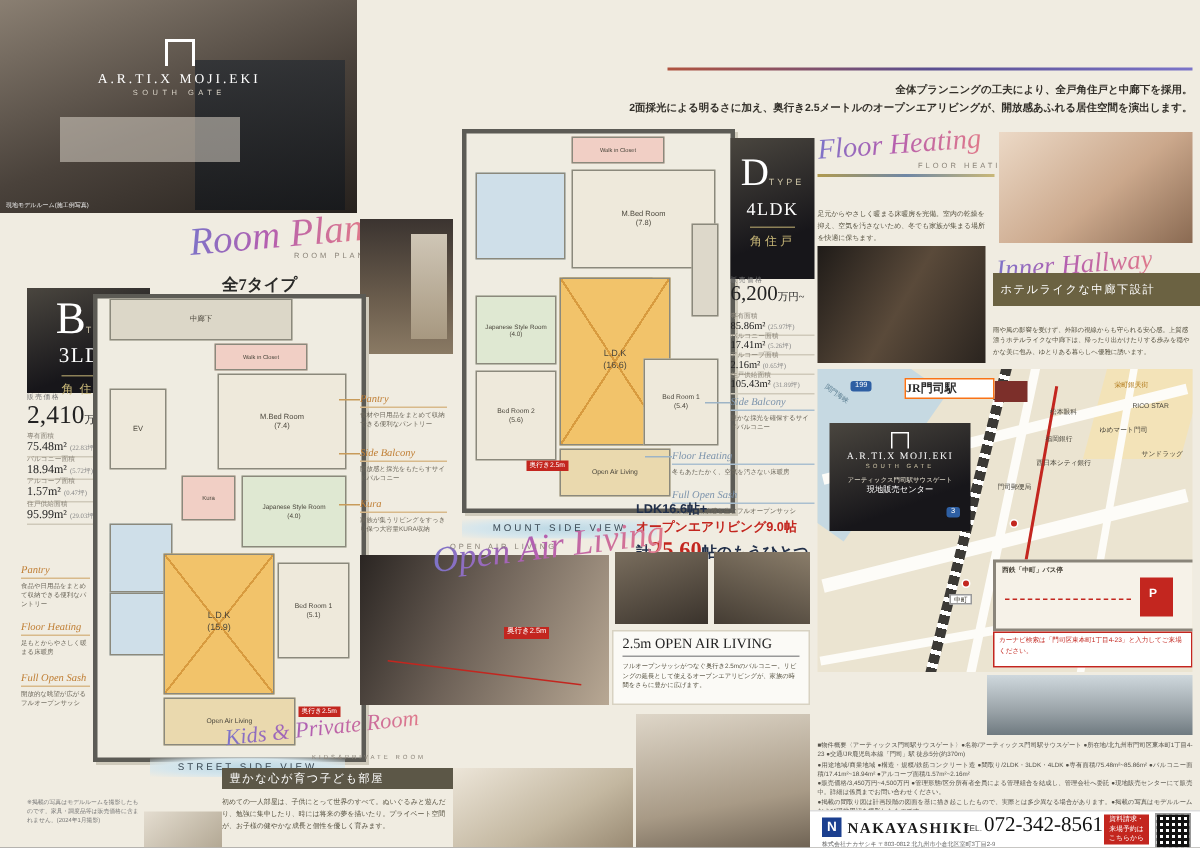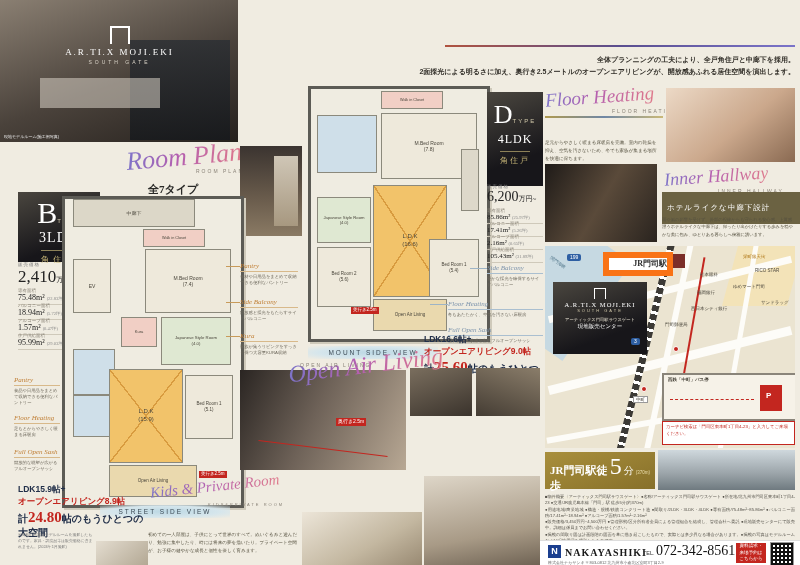--- a/index.html
+++ b/index.html
@@ -247,63 +247,65 @@
     <div class="s3 serif"><span>計</span><span class="big">25.60</span><span>帖のもうひとつの大空間</span></div>
   </div>
 
   <div class="photo abs" style="left:240px;top:370px;width:166px;height:100px;background:linear-gradient(115deg,#2a2522,#6e6258 45%,#b8a894);">
     <div class="abs redtag" style="left:96px;top:48px;font-size:5px;">奥行き2.5m</div>
     <div class="abs" style="left:18px;top:78px;width:130px;height:1px;background:#c3261f;transform:rotate(7deg);"></div>
   </div>
   <div class="photo abs" style="left:410px;top:368px;width:62px;height:48px;background:linear-gradient(160deg,#7a6e5e,#3a332c);"></div>
   <div class="photo abs" style="left:476px;top:368px;width:64px;height:48px;background:linear-gradient(200deg,#8a7d6a,#443c33);"></div>
 
-
-  <div class="abs stat" style="left:18px;top:484px;width:130px;">
-    <div class="s1">LDK15.9帖+</div>
-    <div class="s1"><span class="num">オープンエアリビング8.9帖</span></div>
-    <div class="s3 serif"><span>計</span><span class="big">24.80</span><span>帖のもうひとつの大空間</span></div>
-  </div>
+  <div class="abs" style="left:408px;top:420px;width:132px;height:50px;background:#fbfaf6;border:1px solid #d8d2c2;padding:4px 6px;box-sizing:border-box;">
+    <div class="serif" style="font-size:9.5px;color:#222;border-bottom:1px solid #999;padding-bottom:2px;">2.5m OPEN AIR LIVING</div>
+    <div style="font-size:4.2px;color:#55503f;line-height:1.6;margin-top:3px;">フルオープンサッシがつなぐ奥行き2.5mのバルコニー。リビングの延長として使えるオープンエアリビングが、家族の時間をさらに豊かに広げます。</div>
+  </div>
+
   <div class="abs" style="left:18px;top:532px;width:78px;font-size:3.9px;color:#777;line-height:1.5;">※掲載の写真はモデルルームを撮影したものです。家具・調度品等は販売価格に含まれません。(2024年1月撮影)</div>
   <div class="photo abs" style="left:96px;top:541px;width:52px;height:24px;background:linear-gradient(140deg,#e4ddd0,#b3a894);"></div>
 
   <div class="abs script" style="left:150px;top:478px;font-size:15px;transform:rotate(-6deg);">Kids &amp; Private Room</div>
   <div class="abs caps" style="left:208px;top:502px;font-size:4px;">KIDS&amp;PRIVATE ROOM</div>
+  <div class="abs hbar" style="left:148px;top:512px;width:150px;height:14px;background:#5c5747;">
+    <span>豊かな心が育つ子ども部屋</span>
+  </div>
   <div class="abs para" style="left:148px;top:531px;width:152px;">初めての一人部屋は、子供にとって世界のすべて。ぬいぐるみと遊んだり、勉強に集中したり、時には将来の夢を描いたり。プライベート空間が、お子様の健やかな成長と個性を優しく育みます。</div>
   <div class="photo abs" style="left:302px;top:512px;width:120px;height:53px;background:linear-gradient(150deg,#ece5d8,#c3b7a0 60%,#998a73);"></div>
   <div class="photo abs" style="left:424px;top:476px;width:116px;height:89px;background:linear-gradient(170deg,#ded6c8,#a89a86 65%,#6f6354);"></div>
 
   <div class="abs script" style="left:545px;top:86px;font-size:19px;transform:rotate(-4deg);">Floor Heating</div>
   <div class="abs caps" style="left:612px;top:108px;font-size:5px;">FLOOR HEATING</div>
   <div class="abs hline" style="left:545px;top:116px;width:118px;"></div>
   <div class="abs para" style="left:545px;top:139px;width:114px;">足元からやさしく暖まる床暖房を完備。室内の乾燥を抑え、空気を汚さないため、冬でも家族が集まる場所を快適に保ちます。</div>
   <div class="photo abs" style="left:666px;top:88px;width:129px;height:74px;background:linear-gradient(140deg,#ecd9c6,#cba88c 55%,#8a6a52);"></div>
 
   <div class="photo abs" style="left:545px;top:164px;width:112px;height:78px;background:linear-gradient(120deg,#1f1b18,#5a4a3a 50%,#2a241f);"></div>
   <div class="abs script" style="left:664px;top:166px;font-size:18px;transform:rotate(-4deg);">Inner Hallway</div>
   <div class="abs caps" style="left:718px;top:188px;font-size:5px;">INNER HALLWAY</div>
   <div class="abs hline" style="left:662px;top:196px;width:133px;"></div>
-  <div class="abs hbar" style="left:662px;top:192px;width:133px;height:32px;">
+  <div class="abs hbar" style="left:662px;top:182px;width:133px;height:22px;">
     <span>ホテルライクな中廊下設計</span>
   </div>
   <div class="abs para" style="left:662px;top:216px;width:133px;font-size:4.3px;">雨や風の影響を受けず、外部の視線からも守られる安心感。上質感漂うホテルライクな中廊下は、帰ったり出かけたりする歩みを穏やかな美に包み、ゆとりある暮らしへ優雅に誘います。</div>
 
   <div class="abs" id="map" style="left:545px;top:246px;width:250px;height:202px;">
     <div class="abs" style="left:-30px;top:-20px;width:90px;height:120px;background:#c6d9e2;transform:rotate(35deg);"></div>
     <div class="mlabel" style="left:4px;top:14px;color:#5a7d90;transform:rotate(35deg);">関門海峡</div>
     <div class="abs" style="left:185px;top:0;width:65px;height:60px;background:#f3e3b8;transform:skewX(-15deg);"></div>
     <div class="road" style="left:0;top:40px;width:250px;height:7px;transform:rotate(-14deg);"></div>
     <div class="road" style="left:0;top:110px;width:250px;height:9px;transform:rotate(-14deg);"></div>
     <div class="road" style="left:0;top:170px;width:250px;height:6px;transform:rotate(-10deg);"></div>
     <div class="road" style="left:120px;top:-10px;width:6px;height:230px;transform:rotate(12deg);"></div>
     <div class="road" style="left:190px;top:-10px;width:5px;height:230px;transform:rotate(10deg);"></div>
     <div class="rail" style="left:96px;top:-14px;width:7px;height:240px;transform:rotate(14deg);"></div>
     <div class="rroute" style="left:142px;top:10px;width:2px;height:190px;transform:rotate(10deg);"></div>
     <div class="abs" style="left:118px;top:8px;width:22px;height:14px;background:#7c2f2a;"></div>
-    <div class="abs serif" style="left:58px;top:6px;width:58px;height:12px;background:#fff;border:6px solid #f97316;font-size:8px;font-weight:bold;text-align:right;line-height:12px;">JR門司駅</div>
+    <div class="abs serif" style="left:58px;top:6px;width:58px;height:12px;background:#fff;border:1px solid #f97316;font-size:8px;font-weight:bold;text-align:left;line-height:12px;">JR門司駅</div>
     <div class="abs tybox" style="left:8px;top:36px;width:94px;height:66px;padding-top:6px;">
       <div style="width:10px;height:10px;margin:0 auto 2px;border-left:1.5px solid #fff;border-right:1.5px solid #fff;border-top:1.5px solid #fff;"></div>
       <div class="serif" style="font-size:6.5px;letter-spacing:1px;">A.R.TI.X MOJI.EKI</div>
       <div style="font-size:4px;letter-spacing:2px;color:#cfc6a8;">SOUTH GATE</div>
       <div style="font-size:4.3px;margin-top:4px;color:#e8e2d2;">アーティックス門司駅サウスゲート</div>
       <div style="font-size:5.5px;margin-top:1px;color:#fff;">現地販売センター</div>
     </div>
     <div class="shield" style="left:86px;top:92px;">3</div>
     <div class="shield" style="left:22px;top:8px;">199</div>
     <div class="mlabel" style="left:198px;top:8px;color:#b07818;">栄町銀天街</div>
@@ -322,29 +324,20 @@
       <div class="mlabel" style="left:4px;top:2px;font-weight:bold;">西鉄「中町」バス停</div>
       <div class="abs" style="left:96px;top:10px;width:22px;height:26px;background:#c3261f;"></div>
       <div class="abs" style="left:102px;top:16px;color:#fff;font-size:8px;font-weight:bold;">P</div>
       <div class="abs" style="left:6px;top:24px;width:84px;height:0;border-top:1.5px dashed #c3261f;"></div>
     </div>
     <div class="abs" style="left:117px;top:175px;width:133px;height:24px;background:#fff;border:1.5px solid #c3261f;padding:2px 3px;box-sizing:border-box;">
       <span style="font-size:4.4px;color:#c3261f;line-height:1.5;display:block;">カーナビ検索は「門司区東本町1丁目4-23」と入力してご来場ください。</span>
     </div>
   </div>
 
-  <div class="abs" style="left:545px;top:452px;width:110px;height:37px;background:linear-gradient(160deg,#a98f3c,#87702a);color:#fff;padding:3px 5px;box-sizing:border-box;">
-    <div style="display:flex;align-items:baseline;gap:2px;">
-      <span class="serif" style="font-size:11px;font-weight:bold;">JR門司駅徒歩</span>
-      <span class="serif" style="font-size:24px;line-height:22px;">5</span>
-      <span class="serif" style="font-size:10px;">分</span>
-      <span style="font-size:4.5px;color:#ecdfae;">(370m)</span>
-    </div>
-    <div style="font-size:4.6px;margin-top:3px;color:#f2ecd6;">JR「門司駅」→JR「小倉駅」 所要時間:約5分</div>
-  </div>
   <div class="photo abs" style="left:658px;top:450px;width:137px;height:40px;background:linear-gradient(180deg,#cfd8dd,#9aa3a8 60%,#6f7a80);"></div>
 
   <div class="abs legal" style="left:545px;top:494px;width:250px;">
     <div>■物件概要〈アーティックス門司駅サウスゲート〉●名称/アーティックス門司駅サウスゲート ●所在地/北九州市門司区東本町1丁目4-23 ●交通/JR鹿児島本線「門司」駅 徒歩5分(約370m)</div>
     <div>●用途地域/商業地域 ●構造・規模/鉄筋コンクリート造 ●間取り/2LDK・3LDK・4LDK ●専有面積/75.48m²~85.86m² ●バルコニー面積/17.41m²~18.94m² ●アルコーブ面積/1.57m²~2.16m²</div>
     <div>●販売価格/3,450万円~4,500万円 ●管理形態/区分所有者全員による管理組合を結成し、管理会社へ委託 ●現地販売センターにて販売中。詳細は係員までお問い合わせください。</div>
     <div>●掲載の間取り図は計画段階の図面を基に描き起こしたもので、実際とは多少異なる場合があります。●掲載の写真はモデルルームおよび現地周辺を撮影したものです。</div>
     <div>●徒歩分数は80m=1分として算出しています。●掲載の情報は作成時点のものであり、今後変更となる場合があります。あらかじめご了承ください。</div>
     <div>●お問い合わせ・資料請求は株式会社ナカヤシキまでお気軽にどうぞ。</div>
   </div>

